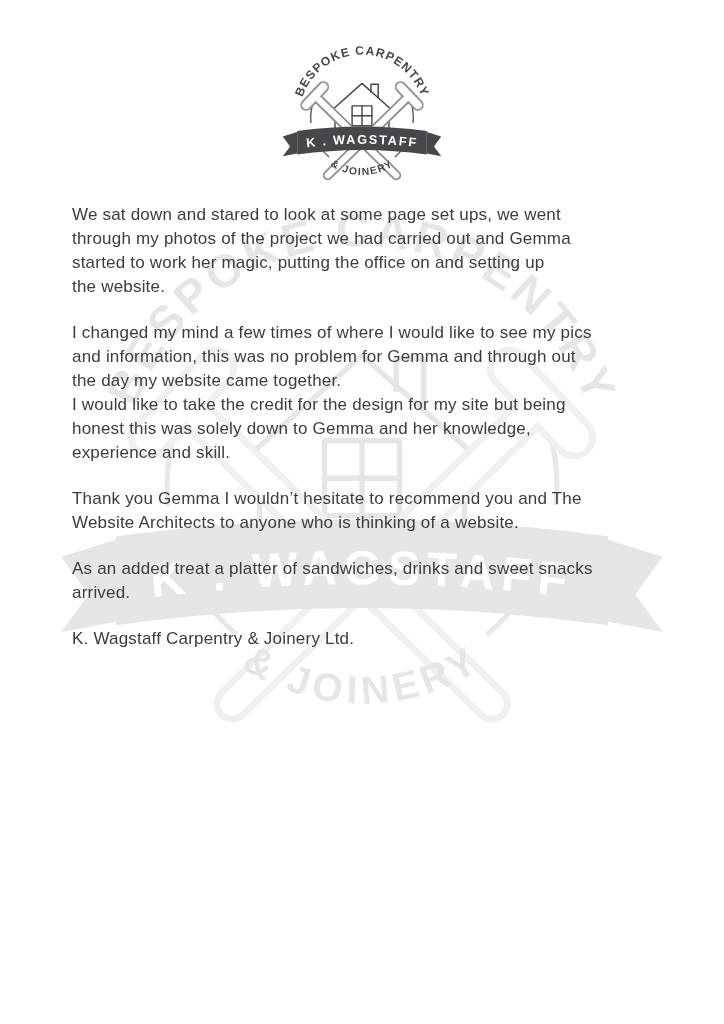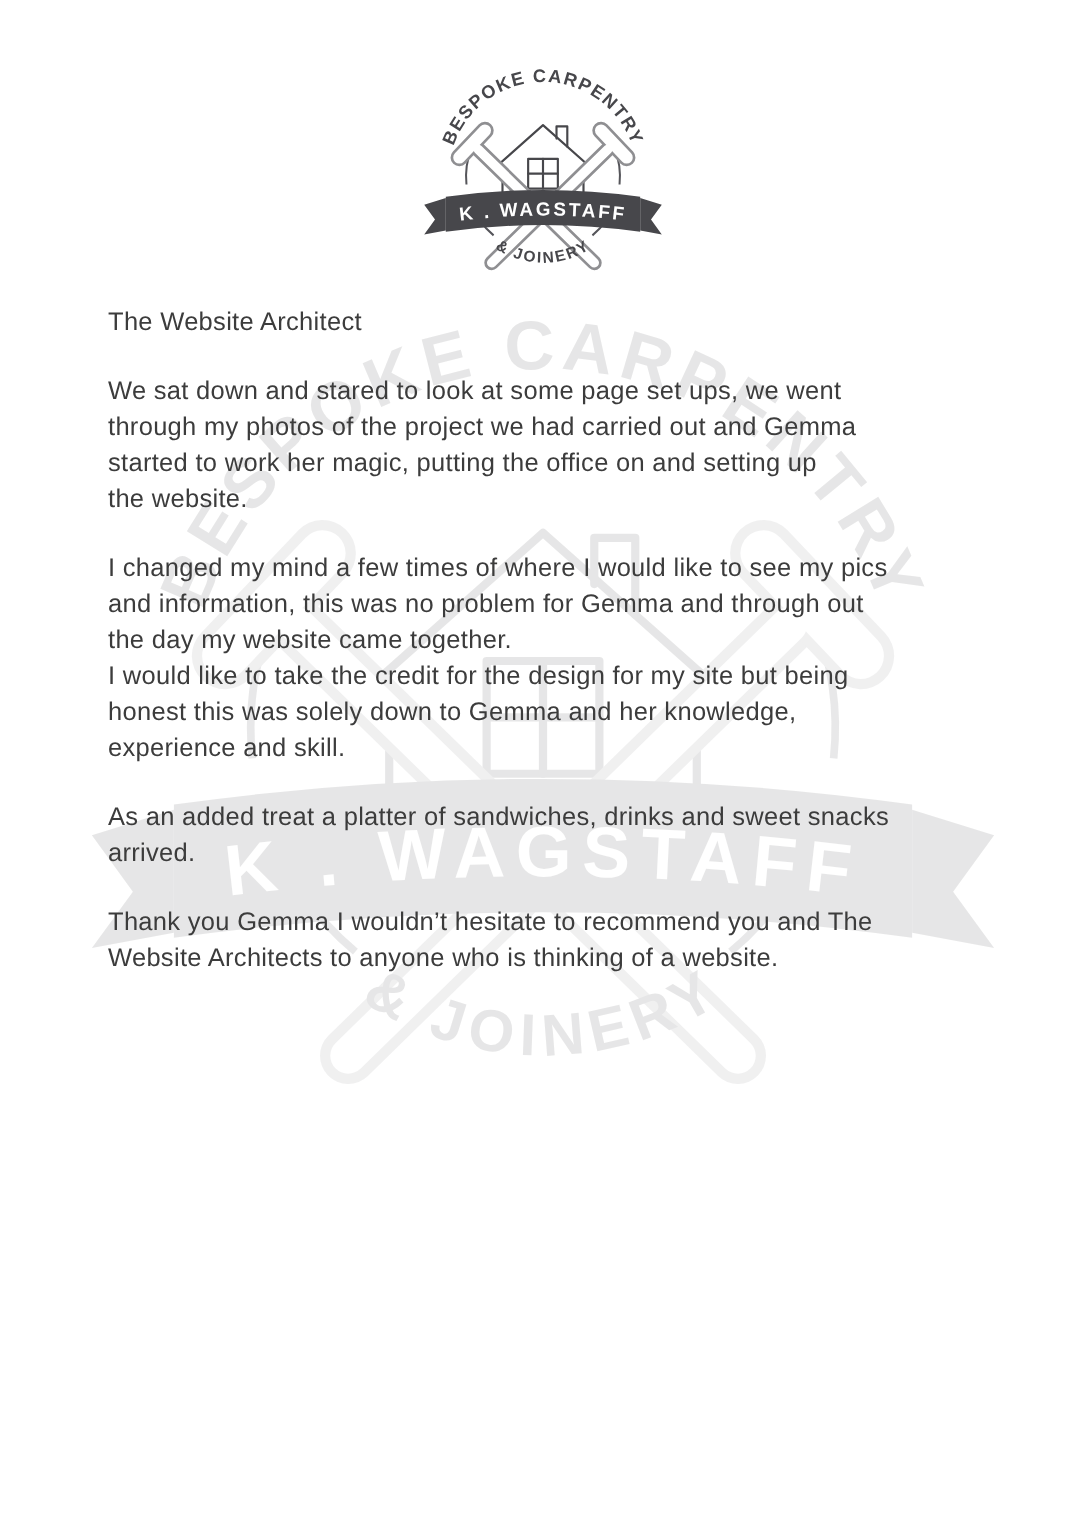--- a/index.html
+++ b/index.html
@@ -115,30 +115,30 @@
     <use href="#logo-sym"></use>
   </svg>
 
   <div class="logo-wrap">
     <svg viewBox="0 0 200 170" preserveAspectRatio="xMidYMid meet">
       <use href="#logo-sym"></use>
     </svg>
   </div>
 
   <div class="content">
-    <p>The Website Architect</p>
     <p>We sat down and stared to look at some page set ups, we went
 through my photos of the project we had carried out and Gemma
 started to work her magic, putting the office on and setting up
 the website.</p>
     <p>I changed my mind a few times of where I would like to see my pics
 and information, this was no problem for Gemma and through out
 the day my website came together.
 I would like to take the credit for the design for my site but being
 honest this was solely down to Gemma and her knowledge,
 experience and skill.</p>
+    <p>Thank you Gemma I wouldn’t hesitate to recommend you and The
+Website Architects to anyone who is thinking of a website.</p>
     <p>As an added treat a platter of sandwiches, drinks and sweet snacks
 arrived.</p>
-    <p>Thank you Gemma I wouldn’t hesitate to recommend you and The
-Website Architects to anyone who is thinking of a website.</p>
+    <p>K. Wagstaff Carpentry &amp; Joinery Ltd.</p>
   </div>
 
 </div>
 
 </body></html>

